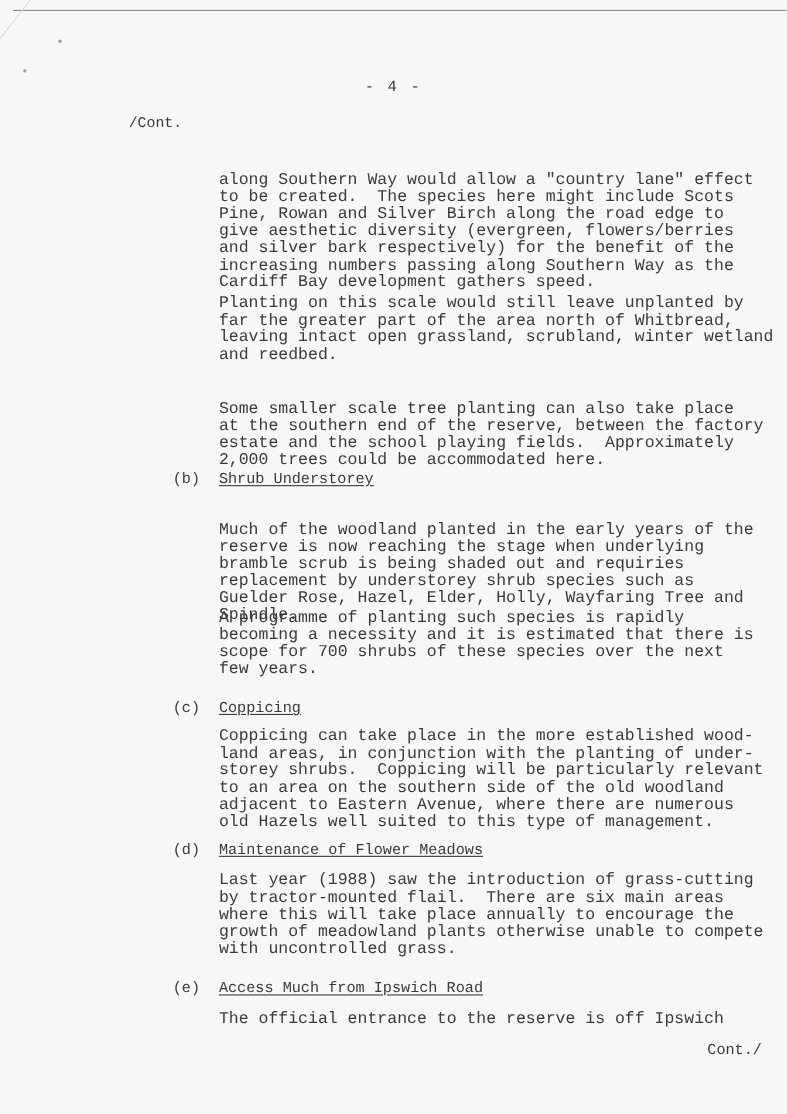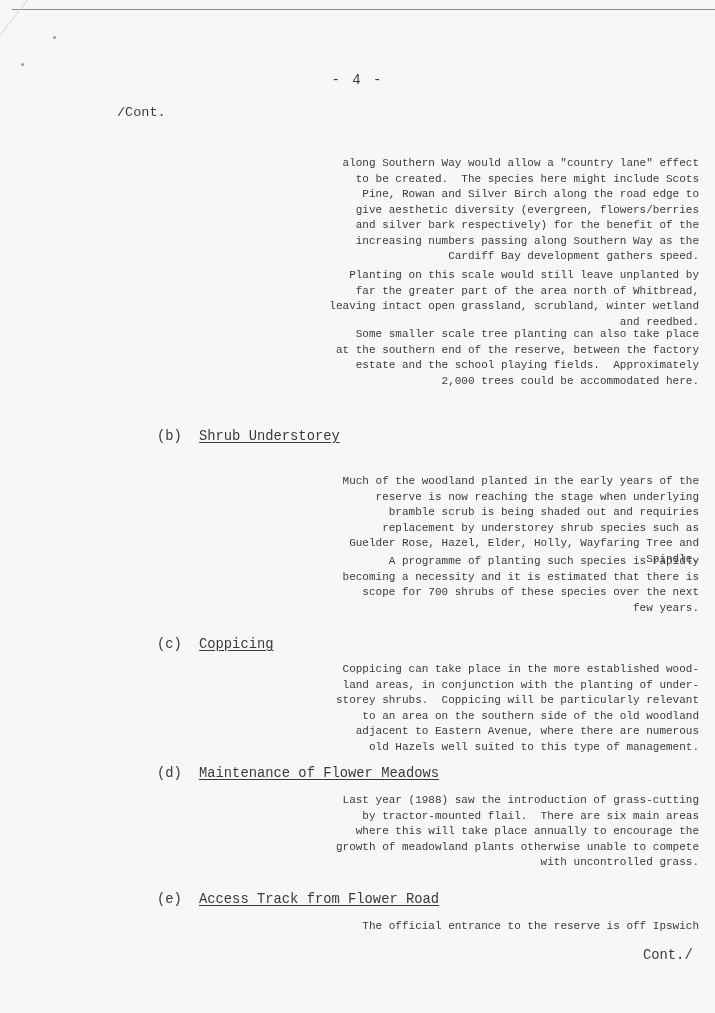--- a/index.html
+++ b/index.html
@@ -19,21 +19,21 @@
       background: #d8d8d8; transform: rotate(-52deg); transform-origin: left top;
     }
     .speck { position: absolute; width: 3px; height: 3px; background: #9a9a9a; border-radius: 50%; }
     .page-number {
       position: absolute; top: 72px; left: 0; width: 715px; text-align: center;
       font-size: 14px; letter-spacing: 2px;
     }
     .cont-top { position: absolute; left: 117px; top: 105px; font-size: 13.5px; }
     .block {
       position: absolute; left: 199px; width: 500px;
-      font-size: 11px; line-height: 15.5px; white-space: pre; text-align: right;
+      font-size: 15px; line-height: 15.5px; white-space: pre;
     }
     .heading {
       position: absolute; font-size: 13.8px; line-height: 16px;
     }
     .heading .letter { position: absolute; left: 0; white-space: pre; }
     .heading .title {
       position: absolute; left: 42px; white-space: pre;
       text-decoration: underline; text-underline-offset: 2px;
     }
     .cont-bottom { position: absolute; left: 643px; top: 948px; font-size: 13.8px; }
@@ -53,21 +53,21 @@
 to be created.  The species here might include Scots
 Pine, Rowan and Silver Birch along the road edge to
 give aesthetic diversity (evergreen, flowers/berries
 and silver bark respectively) for the benefit of the
 increasing numbers passing along Southern Way as the
 Cardiff Bay development gathers speed.</div>
 <div class="block" style="top:268px">Planting on this scale would still leave unplanted by
 far the greater part of the area north of Whitbread,
 leaving intact open grassland, scrubland, winter wetland
 and reedbed.</div>
-<div class="block" style="top:327px">Some smaller scale tree planting can also take place
+<div class="block" style="top:364px">Some smaller scale tree planting can also take place
 at the southern end of the reserve, between the factory
 estate and the school playing fields.  Approximately
 2,000 trees could be accommodated here.</div>
 
 <div class="heading" style="left:157px;top:429px">
   <span class="letter">(b)</span>
   <span class="title">Shrub Understorey</span>
 </div>
 <div class="block" style="top:474px">Much of the woodland planted in the early years of the
 reserve is now reaching the stage when underlying
@@ -96,17 +96,17 @@
   <span class="title">Maintenance of Flower Meadows</span>
 </div>
 <div class="block" style="top:793px">Last year (1988) saw the introduction of grass-cutting
 by tractor-mounted flail.  There are six main areas
 where this will take place annually to encourage the
 growth of meadowland plants otherwise unable to compete
 with uncontrolled grass.</div>
 
 <div class="heading" style="left:157px;top:892px">
   <span class="letter">(e)</span>
-  <span class="title">Access Track from Flower Road</span>
+  <span class="title">Access Much from Ipswich Road</span>
 </div>
 <div class="block" style="top:919px">The official entrance to the reserve is off Ipswich</div>
 
 <div class="cont-bottom">Cont./</div>
 
 </body></html>

